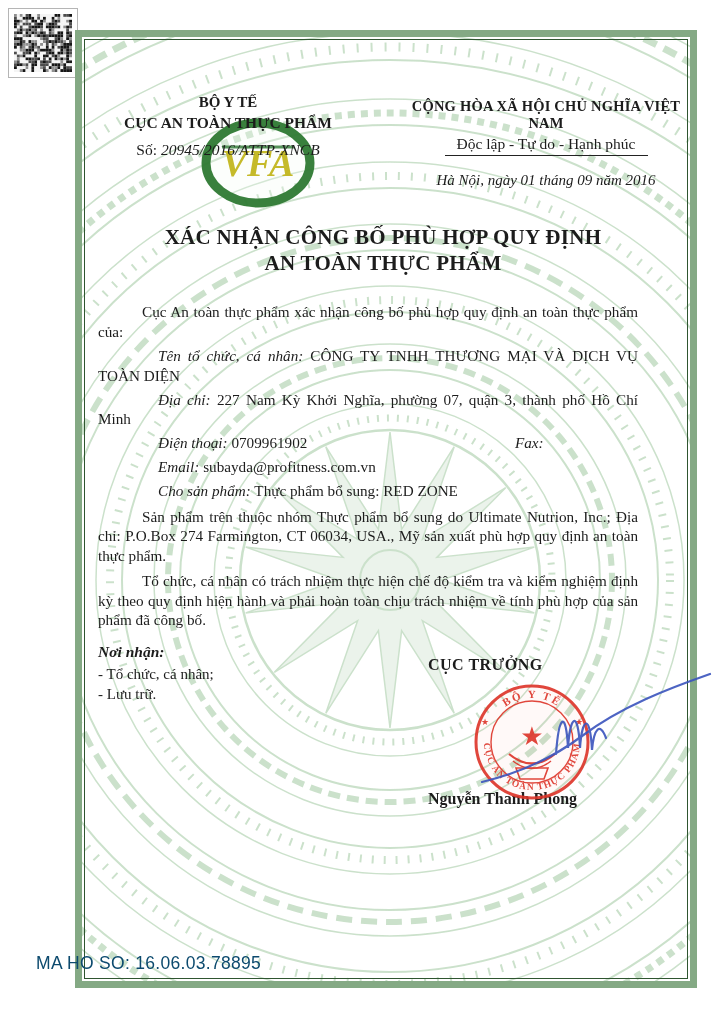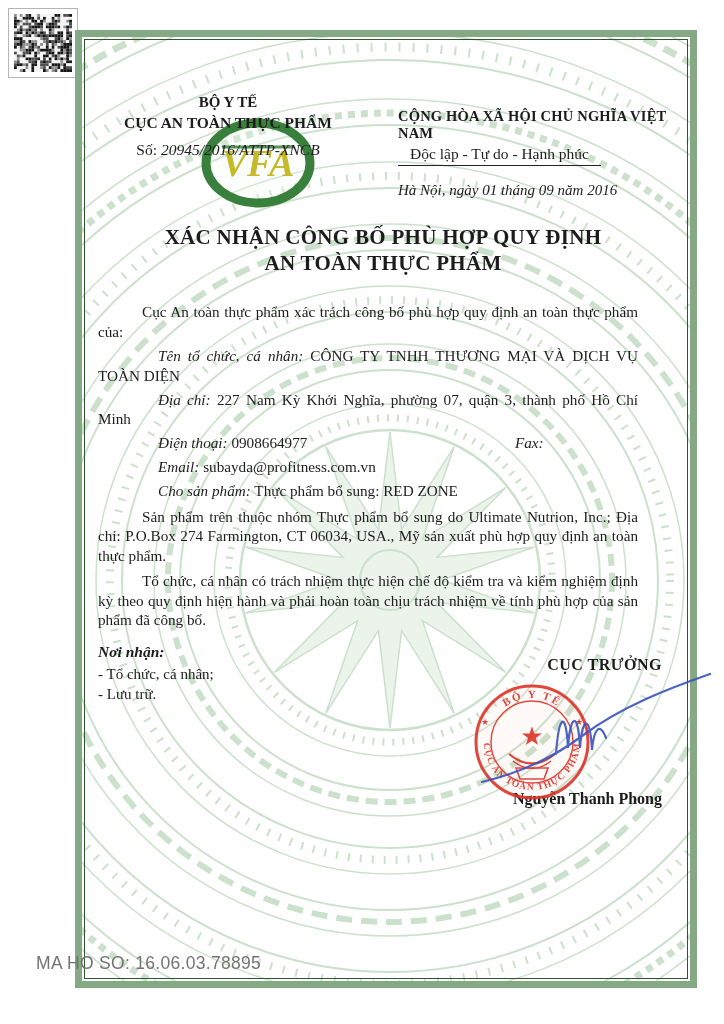--- a/index.html
+++ b/index.html
@@ -30,21 +30,21 @@
 
   
   .hdr-left { position:absolute; left:88px; top:94px; width:280px; text-align:center; }
   .hdr-left .txt { position:relative; }
   .hl1 { font-weight:bold; font-size:15px; }
   .hl2 { font-weight:bold; font-size:15.5px; margin-top:3px; }
   .hl3 { font-size:15.5px; margin-top:9px; }
   .hl3 .num { font-style:italic; }
   .logo { position:absolute; left:112px; top:22px; width:116px; height:94px; }
 
-  .hdr-right { position:absolute; left:398px; top:108px; width:296px; text-align:left; }
+  .hdr-right { position:absolute; left:398px; top:98px; width:296px; text-align:center; }
   .hr1 { font-weight:bold; font-size:14.5px; letter-spacing:0.2px; }
   .motto { font-size:15.5px; margin-top:3px; }
   .motto span { display:inline-block; border-bottom:1.5px solid #222; padding:0 12px 2px; }
   .hr-date { font-style:italic; font-size:15px; margin-top:16px; }
 
   
   .title {
     position:absolute; left:85px; top:224px; width:596px; text-align:center;
     font-weight:bold; font-size:21px; line-height:26px; letter-spacing:0.3px;
   }
@@ -57,31 +57,31 @@
   .bodytext .para { margin-top:6px; }
   .lbl { font-style:italic;margin-left:16px; }
   .faxline { position:relative; }
   .fax { position:absolute; left:357px; top:0; }
 
   
   .recip { position:absolute; left:98px; top:642px; font-size:15px; line-height:20px; }
   .recip-h { font-weight:bold; font-style:italic; font-size:15.5px; margin-bottom:2px; }
 
   
-  .signcol { position:absolute; left:428px; top:656px; width:234px; height:160px; text-align:right; }
+  .signcol { position:absolute; left:428px; top:656px; width:234px; height:160px; text-align:left; }
   .ctitle { font-weight:bold; font-size:16px; letter-spacing:0.5px; }
   .sname { position:absolute; left:0; right:0; top:134px; font-weight:bold; font-size:16px; }
   .seal { position:absolute; left:452px; top:662px; width:160px; height:160px; opacity:0.9; }
   .sig  { position:absolute; left:462px; top:648px; width:252px; height:152px; }
 
   
   .macode {
     position:absolute; left:36px; top:953px;
     font-family:"Liberation Sans","DejaVu Sans",sans-serif;
-    font-size:17.5px; color:#737373; letter-spacing:0.3px;
+    font-size:17.5px; color:#0c4a6e; letter-spacing:0.3px;
     background:transparent;
   }
 </style>
 </head>
 <body>
 
 <div class="page">
 
   <div class="barcode">
     <svg id="bc-svg" width="58" height="58" viewBox="0 0 58 58">
@@ -542,26 +542,26 @@
     </div>
     <div class="hr-date">Hà Nội, ngày 01 tháng 09 năm 2016</div>
   </div>
 
   <div class="title">
     <div>XÁC NHẬN CÔNG BỐ PHÙ HỢP QUY ĐỊNH</div>
     <div>AN TOÀN THỰC PHẨM</div>
   </div>
 
   <div class="bodytext">
-    <p class="intro">Cục An toàn thực phẩm xác trách công bố phù hợp quy định an toàn thực phẩm của:</p>
+    <p class="intro">Cục An toàn thực phẩm xác nhận công bố phù hợp quy định an toàn thực phẩm của:</p>
     <p class="field"><span class="lbl">Tên tổ chức, cá nhân:</span> <span>CÔNG TY TNHH THƯƠNG MẠI VÀ DỊCH VỤ TOÀN DIỆN</span></p>
     <p class="field"><span class="lbl">Địa chỉ:</span> <span>227 Nam Kỳ Khởi Nghĩa, phường 07, quận 3, thành phố Hồ Chí Minh</span></p>
     <p class="field faxline">
       <span class="lbl">Điện thoại:</span>
-      <span>0908664977</span>
+      <span>0709961902</span>
       <span class="fax"><span class="lbl">Fax:</span> <span></span></span>
     </p>
     <p class="field"><span class="lbl">Email:</span> <span>subayda@profitness.com.vn</span></p>
     <p class="field"><span class="lbl">Cho sản phẩm:</span> <span>Thực phẩm bổ sung: RED ZONE</span></p>
     <p class="para">Sản phẩm trên thuộc nhóm Thực phẩm bổ sung do Ultimate Nutrion, Inc.; Địa chỉ: P.O.Box 274 Farmington, CT 06034, USA., Mỹ sản xuất phù hợp quy định an toàn thực phẩm.</p>
     <p class="para">Tổ chức, cá nhân có trách nhiệm thực hiện chế độ kiểm tra và kiểm nghiệm định kỳ theo quy định hiện hành và phải hoàn toàn chịu trách nhiệm về tính phù hợp của sản phẩm đã công bố.</p>
   </div>
 
   <div class="recip">
     <div class="recip-h">Nơi nhận:</div>

